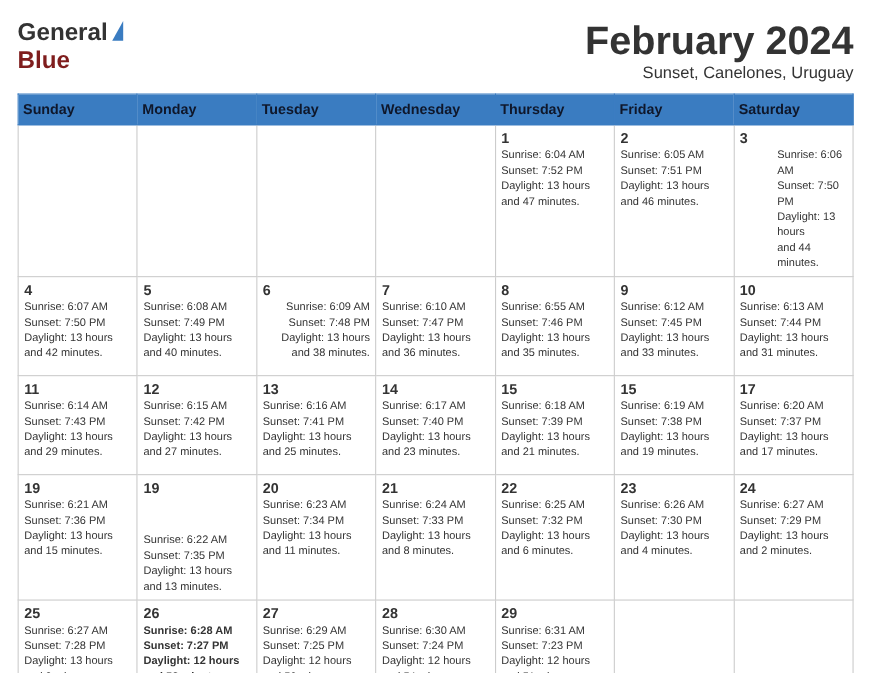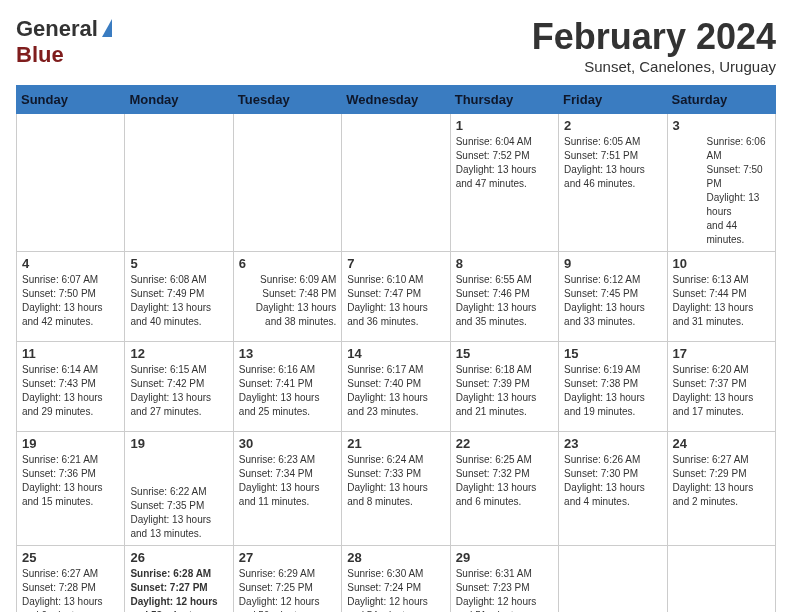--- a/index.html
+++ b/index.html
@@ -264,21 +264,21 @@
 and 15 minutes.</div>
         </td>
         <td>
           <span class="day-num">19</span>
           <div class="day-info" style="white-space: pre-line; margin-top: 34px;">Sunrise: 6:22 AM
 Sunset: 7:35 PM
 Daylight: 13 hours
 and 13 minutes.</div>
         </td>
         <td>
-          <span class="day-num">30</span>
+          <span class="day-num">20</span>
           <div class="day-info" style="white-space: pre-line;">Sunrise: 6:23 AM
 Sunset: 7:34 PM
 Daylight: 13 hours
 and 11 minutes.</div>
         </td>
         <td>
           <span class="day-num">21</span>
           <div class="day-info" style="white-space: pre-line;">Sunrise: 6:24 AM
 Sunset: 7:33 PM
 Daylight: 13 hours

